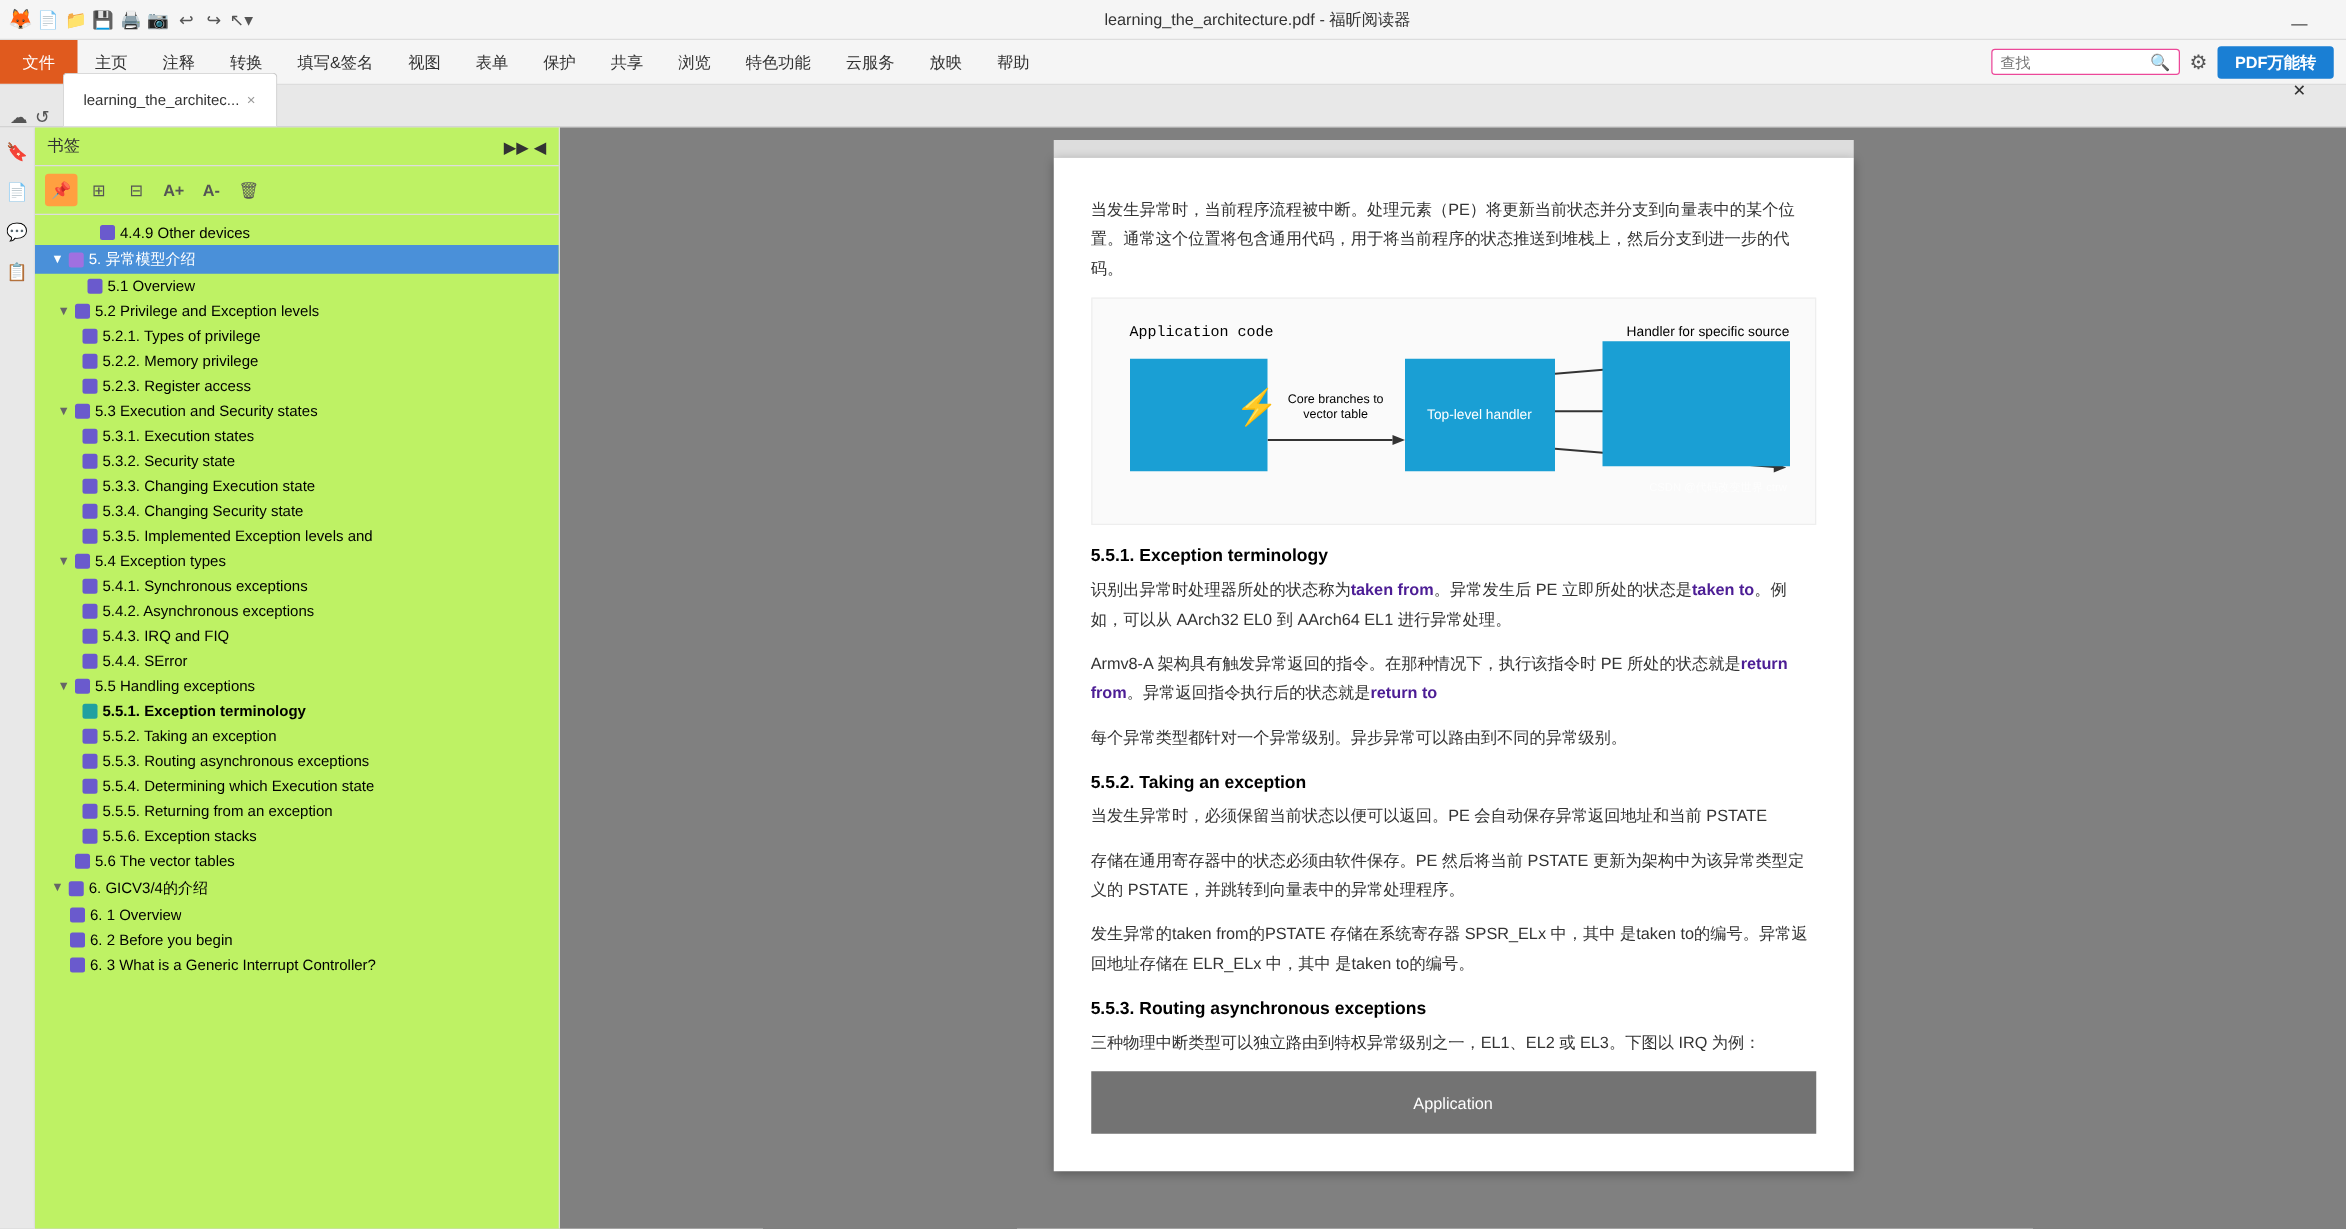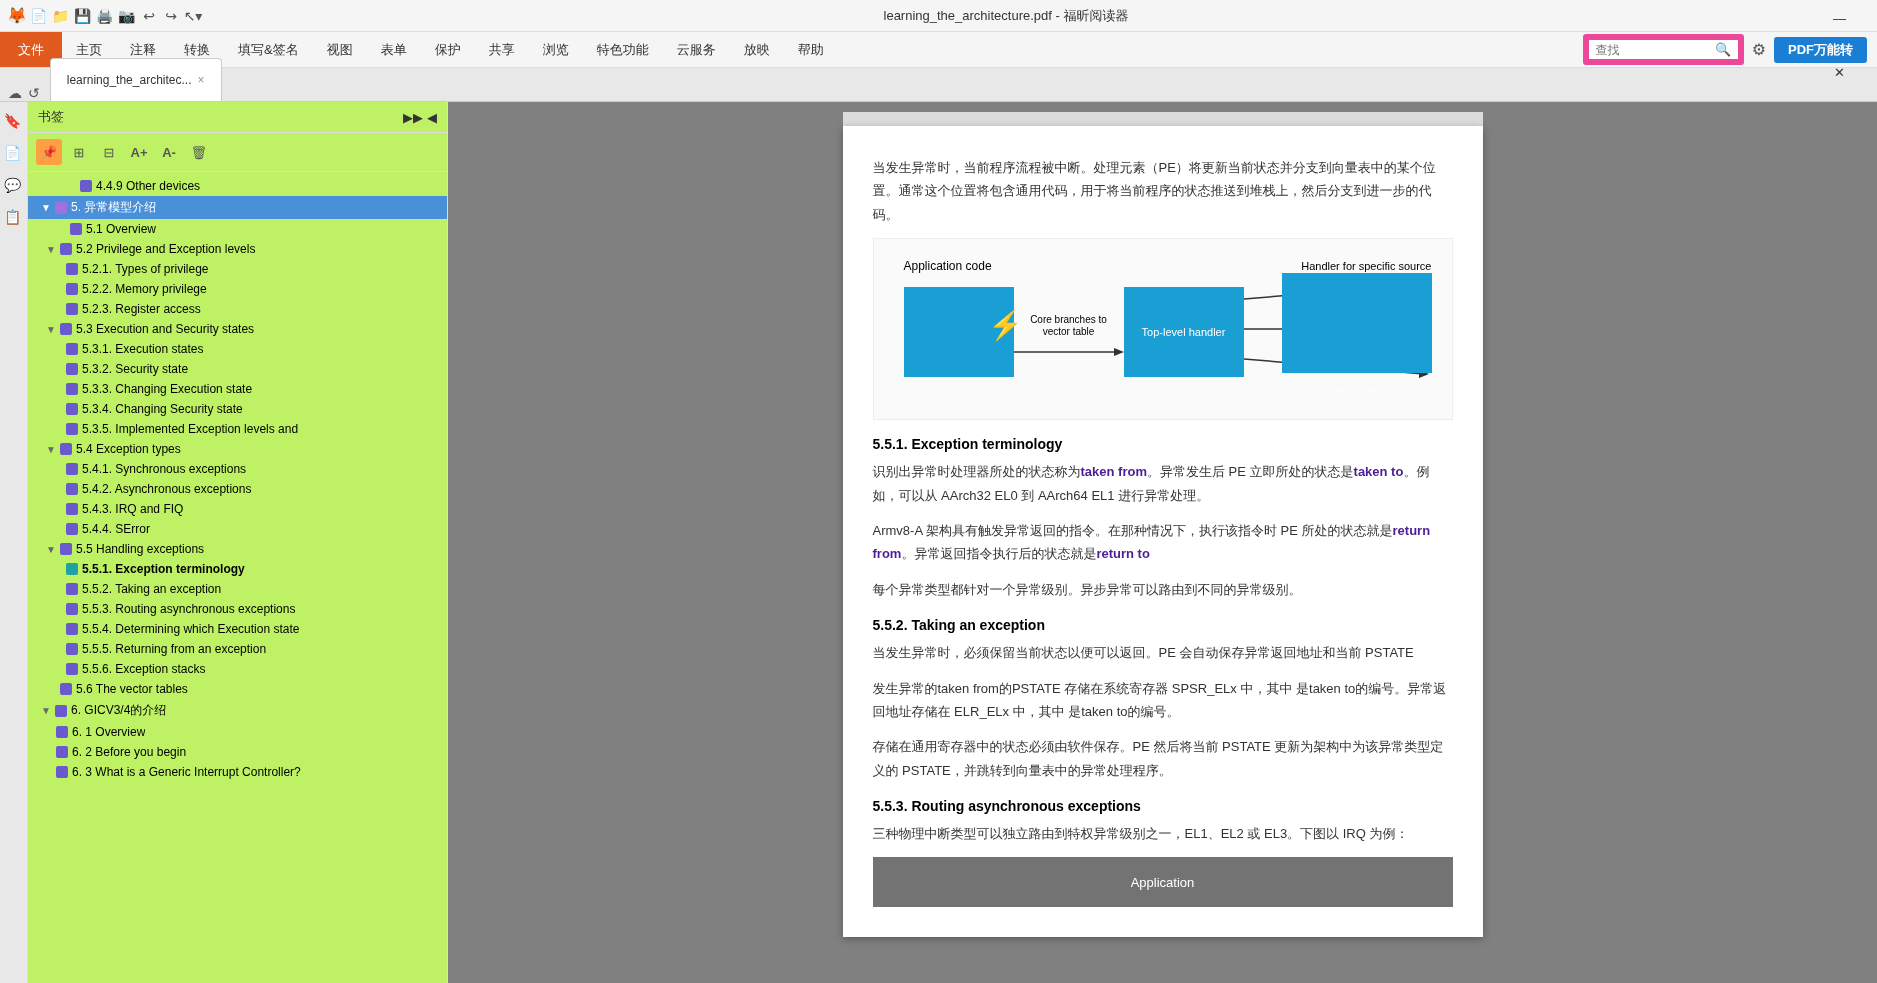--- a/index.html
+++ b/index.html
@@ -13,21 +13,21 @@
     .title-right { display: flex; align-items: center; gap: 8px; flex-direction: column; }
     .title-right-btn { background: none; border: none; font-size: 13px; color: #333; cursor: pointer; padding: 2px 6px; }
     .title-right-btn.login { background: #e8e8e8; border-radius: 3px; padding: 3px 10px; }
 
     
     .menu-bar { height: 36px; background: #f5f5f5; border-bottom: 1px solid #ddd; display: flex; align-items: center; }
     .menu-file { background: #e05a1e; color: white; padding: 0 18px; height: 100%; display: flex; align-items: center; font-size: 13px; cursor: pointer; }
     .menu-items { display: flex; align-items: center; height: 100%; }
     .menu-item { padding: 0 14px; height: 100%; display: flex; align-items: center; font-size: 13px; color: #333; cursor: pointer; }
     .menu-right { margin-left: auto; display: flex; align-items: center; gap: 8px; padding-right: 10px; }
-    .search-box { display: flex; align-items: center; border: 6px solid #ec4899; border-radius: 3px; padding: 2px 6px; background: white; }
+    .search-box { display: flex; align-items: center; border: 1px solid #ec4899; border-radius: 3px; padding: 2px 6px; background: white; }
     .search-box input { border: none; outline: none; font-size: 12px; width: 120px; }
     .pdf-btn { background: #1a7fd4; color: white; padding: 4px 14px; border-radius: 3px; font-size: 13px; font-weight: bold; cursor: pointer; border: none; }
 
     
     .tab-bar { height: 34px; background: #e8e8e8; border-bottom: 1px solid #ccc; display: flex; align-items: flex-end; padding: 0 8px; }
     .tab { background: white; border: 1px solid #ccc; border-bottom: none; padding: 14px 16px; font-size: 12px; color: #333; cursor: pointer; border-radius: 4px 4px 0 0; display: flex; align-items: center; gap: 6px; }
     .tab-close { color: #999; font-size: 12px; cursor: pointer; }
 
     
     .main-layout { display: flex; height: calc(983px - 102px); }
@@ -360,21 +360,21 @@
 
     <div class="page-container">
 
       <div class="content-text">
         <p>当发生异常时，当前程序流程被中断。处理元素（PE）将更新当前状态并分支到向量表中的某个位置。通常这个位置将包含通用代码，用于将当前程序的状态推送到堆栈上，然后分支到进一步的代码。</p>
       </div>
 
       <div class="diagram-container">
         <div style="position:relative; height:140px;">
 
-          <div style="position:absolute; left:10px; top:0; font-size:12px;">Application code</div>
+          <div style="position:absolute; left:10px; top:0; font-size:12px;font-family:Liberation Mono, monospace;">Application code</div>
 
           <div style="position:absolute; right:0; top:0; font-size:11px; text-align:right; line-height:1.3;">
             <span>Handler for specific source</span>
           </div>
 
           <div style="position:absolute; left:95px; top:50px; font-size:28px; color:#ffd700; z-index:2;">⚡</div>
 
           <div style="position:absolute; left:10px; top:28px; width:110px; height:90px; background:#1a9fd4;"></div>
 
           <div style="position:absolute; left:120px; top:55px; width:110px; display:flex; flex-direction:column; align-items:center;">
@@ -417,22 +417,22 @@
             <span>Armv8-A 架构具有触发异常返回的指令。在那种情况下，执行该指令时 PE 所处的状态就是</span><span class="highlight-red">return from</span><span>。异常返回指令执行后的状态就是</span><span class="highlight-red">return to</span>
           </p>
           <p>每个异常类型都针对一个异常级别。异步异常可以路由到不同的异常级别。</p>
         </div>
       </div>
 
       <div>
         <div class="section-title">5.5.2. Taking an exception</div>
         <div class="content-text">
           <p>当发生异常时，必须保留当前状态以便可以返回。PE 会自动保存异常返回地址和当前 PSTATE</p>
+          <p>存储在通用寄存器中的状态必须由软件保存。PE 然后将当前 PSTATE 更新为架构中为该异常类型定义的 PSTATE，并跳转到向量表中的异常处理程序。</p>
           <p>发生异常的taken from的PSTATE 存储在系统寄存器 SPSR_ELx 中，其中 是taken to的编号。异常返回地址存储在 ELR_ELx 中，其中 是taken to的编号。</p>
-          <p>存储在通用寄存器中的状态必须由软件保存。PE 然后将当前 PSTATE 更新为架构中为该异常类型定义的 PSTATE，并跳转到向量表中的异常处理程序。</p>
         </div>
       </div>
 
       <div>
         <div class="section-title">5.5.3. Routing asynchronous exceptions</div>
         <div class="content-text">
           <p>三种物理中断类型可以独立路由到特权异常级别之一，EL1、EL2 或 EL3。下图以 IRQ 为例：</p>
         </div>
 
         <div style="margin-top:10px; width:100%; height:50px; background:#737373; display:flex; align-items:center; justify-content:center;">

